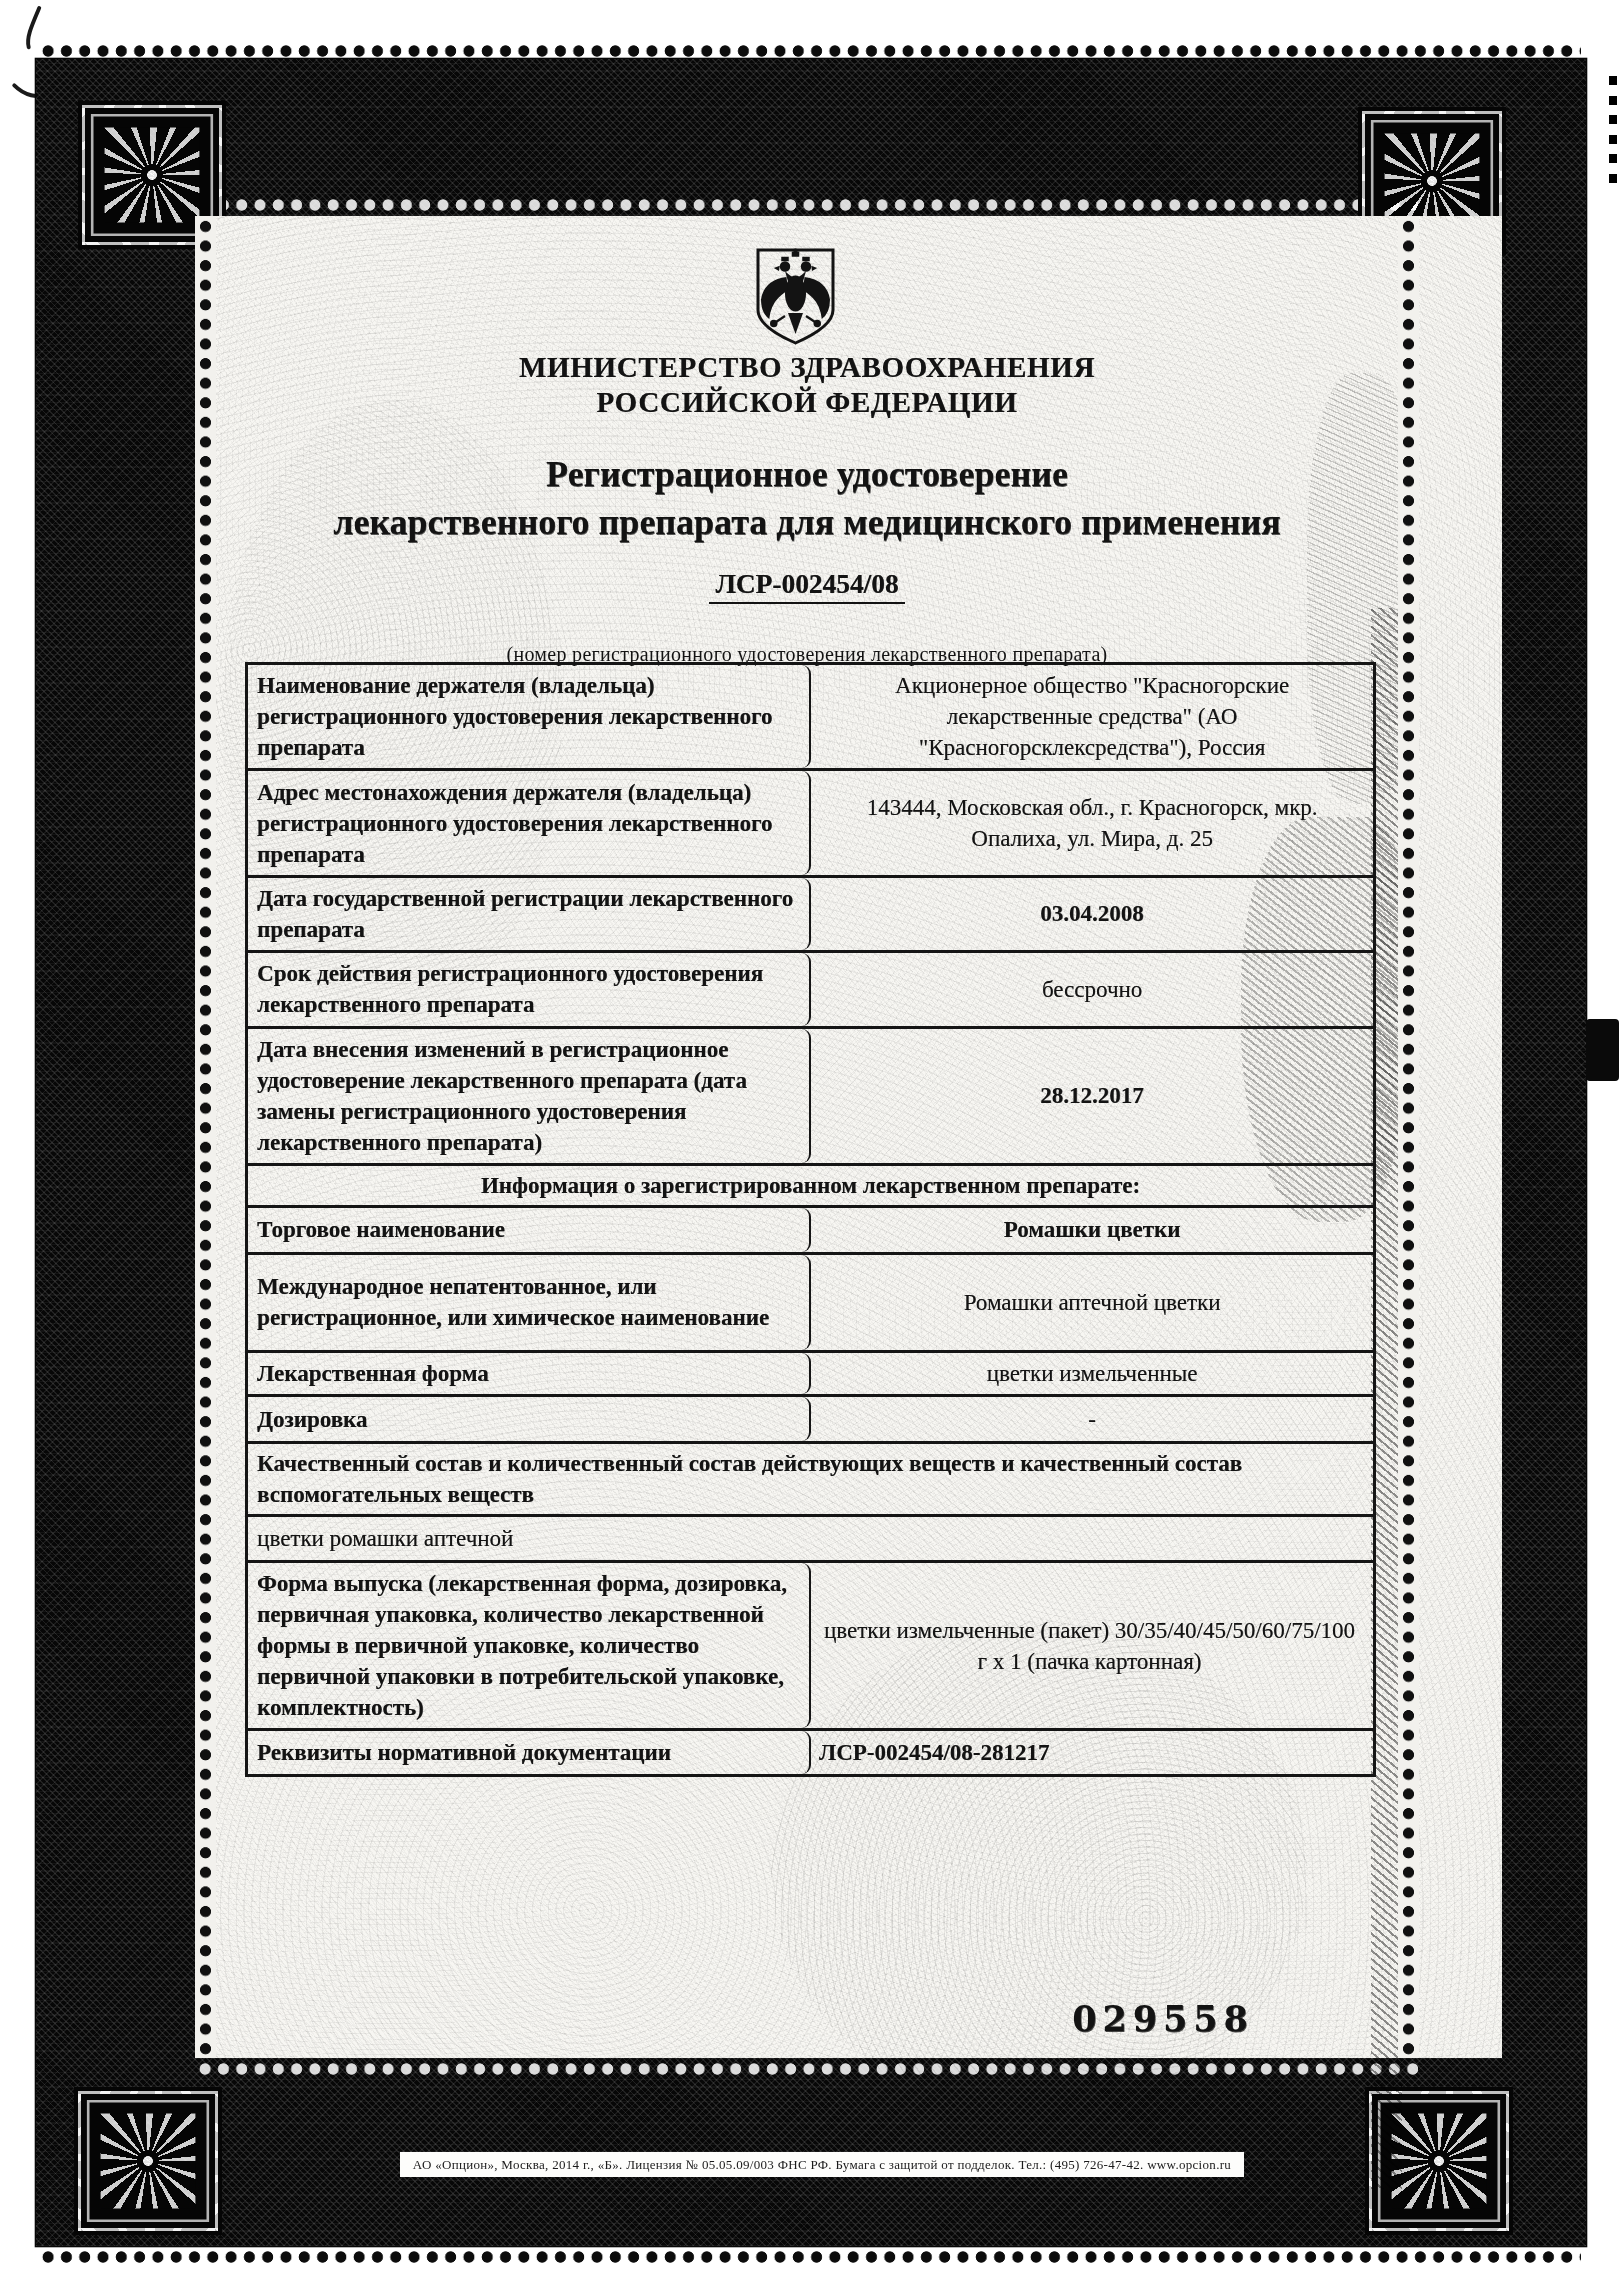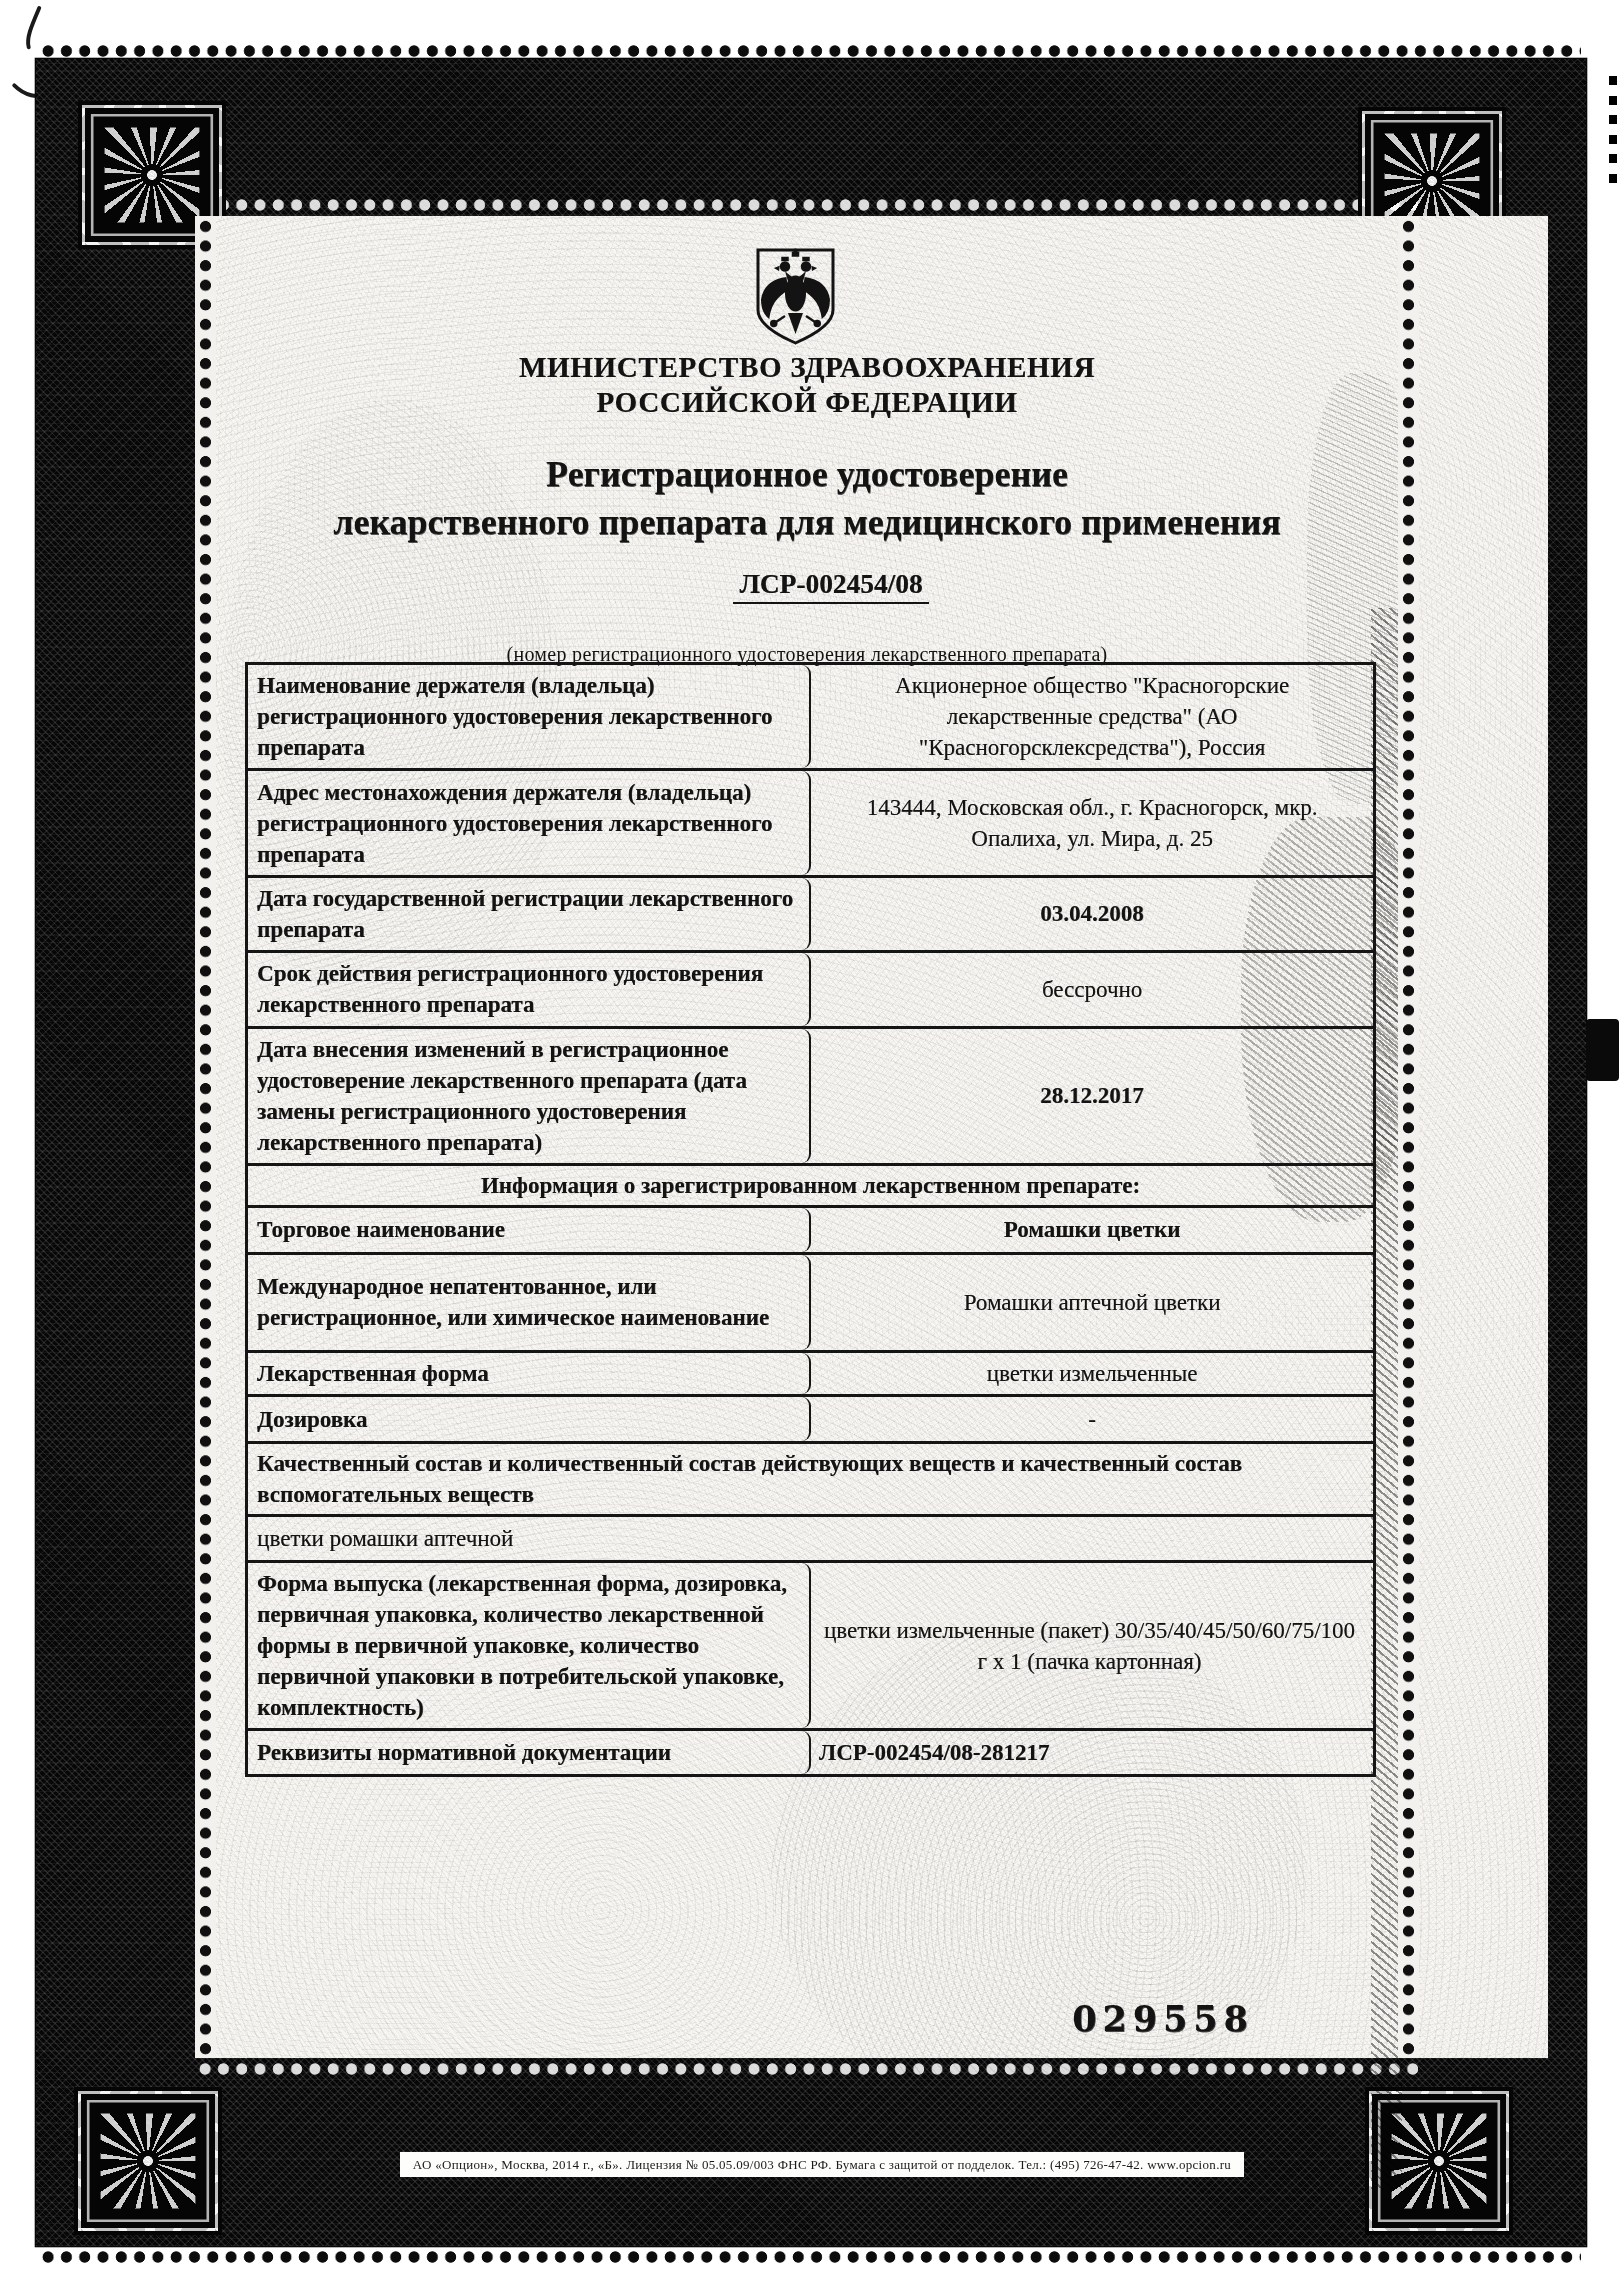--- a/index.html
+++ b/index.html
@@ -46,21 +46,21 @@
   .ch-right{left:1398px;top:216px;height:1842px;}
 
   
   .content{left:196px;top:216px;width:1306px;height:1842px;
     background-color:#f7f6f2;
     background-image:
       repeating-radial-gradient(circle at 15% 25%, rgba(0,0,0,.05) 0 0.7px, transparent 0.7px 5.2px),
       repeating-radial-gradient(circle at 85% 15%, rgba(0,0,0,.045) 0 0.7px, transparent 0.7px 5.9px),
       repeating-radial-gradient(circle at 70% 60%, rgba(0,0,0,.04) 0 0.7px, transparent 0.7px 6.5px),
       repeating-radial-gradient(circle at 30% 92%, rgba(0,0,0,.05) 0 1.3px, transparent 1.3px 7.8px),
-      repeating-linear-gradient(55deg, rgba(0,0,0,.03) 0 1.3px, transparent 1.3px 3.9px); padding-left: 46px;}
+      repeating-linear-gradient(55deg, rgba(0,0,0,.03) 0 1.3px, transparent 1.3px 3.9px);}
 
   
   .hatch-a{left:1045px;top:601px;width:163px;height:405px;
     background:repeating-linear-gradient(38deg, rgba(0,0,0,.26) 0 2px, transparent 2px 5.9px);
     border-radius:42% 22% 36% 48%;}
   .hatch-b{left:1111px;top:157px;width:111px;height:431px;
     background:repeating-linear-gradient(24deg, rgba(0,0,0,.18) 0 1.3px, transparent 1.3px 5.2px);
     border-radius:40%;}
   .hatch-strip{left:1175px;top:392px;width:31px;height:1581px;
     background:repeating-linear-gradient(40deg, rgba(0,0,0,.42) 0 2px, transparent 2px 6.5px);}
@@ -77,21 +77,21 @@
 
   
   .emblem{left:554px;top:31px;width:91px;height:99px;}
   .ministry{left:0;top:134px;width:1222px;text-align:center;
     font-size:29px;font-weight:700;letter-spacing:0.7px;line-height:35px;
     text-shadow:0.4px 0.4px 0 rgba(0,0,0,.6);}
   .doc-title{left:0;top:234px;width:1222px;text-align:center;
     font-size:36px;font-weight:700;line-height:48px;
     text-shadow:0.5px 0.5px 0 rgba(0,0,0,.65);}
   .reg-number{left:0;top:353px;width:1222px;text-align:center;
-    font-size:27.4px;font-weight:700;text-shadow:0.4px 0.4px 0 rgba(0,0,0,.6);margin-left:24px;}
+    font-size:27.4px;font-weight:700;text-shadow:0.4px 0.4px 0 rgba(0,0,0,.6);}
   .reg-number span{display:inline-block;border-bottom:2px solid #131313;padding:0 6.5px 2px;}
   .reg-caption{left:0;top:391px;width:1222px;text-align:center;
     font-size:20px;font-weight:400;letter-spacing:0.3px;margin-top:36px;}
 
   
   .rtable{left:49px;top:446px;width:1125px;border:3.3px solid #151515;z-index:3;}
   .t-row{display:flex;border-top:3.3px solid #151515;}
   .t-row:first-child{border-top:none;}
   .t-label{width:48.5%;border-right:2.6px solid #151515;padding:5.2px 6.5px 5.2px 9.1px;
     font-size:23px;font-weight:700;line-height:31px;display:flex;align-items:center;

